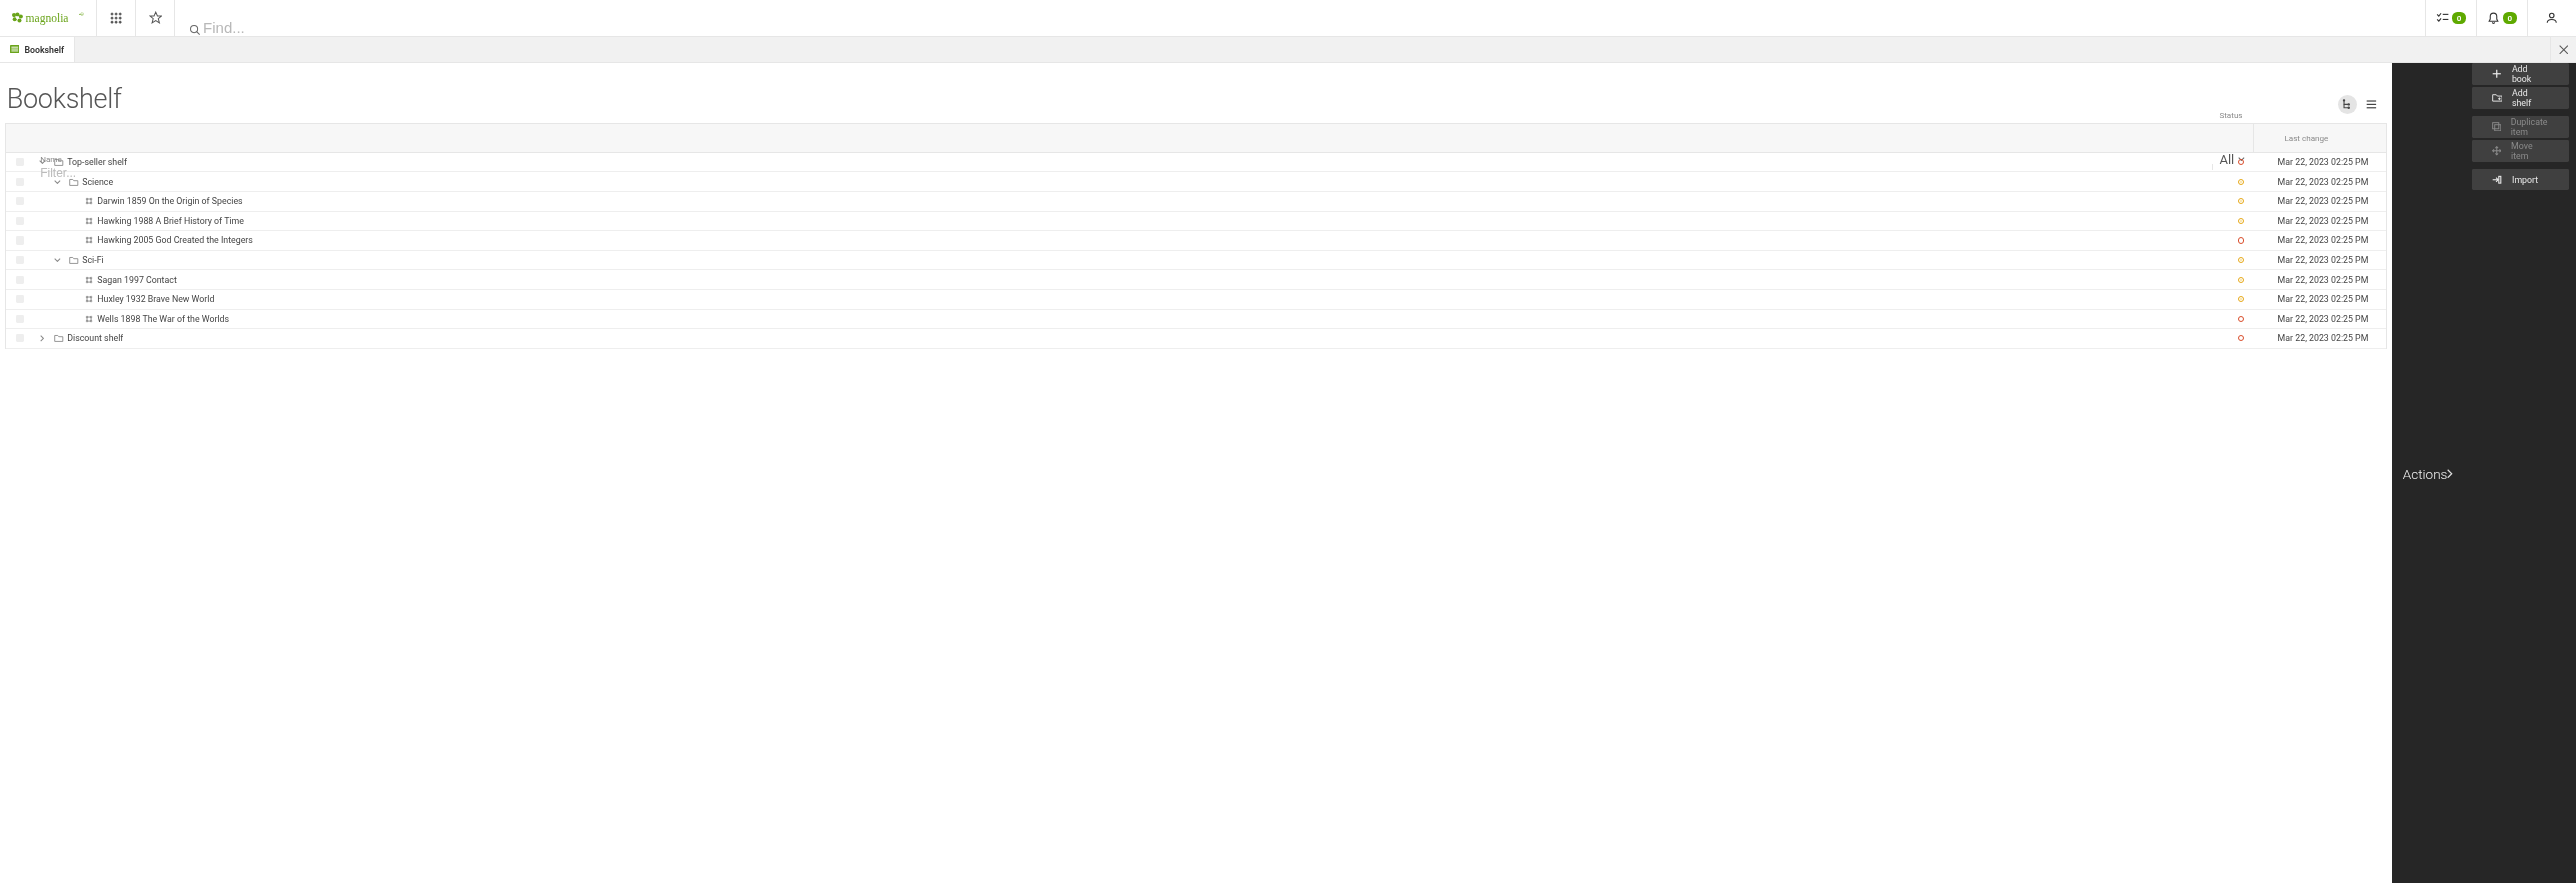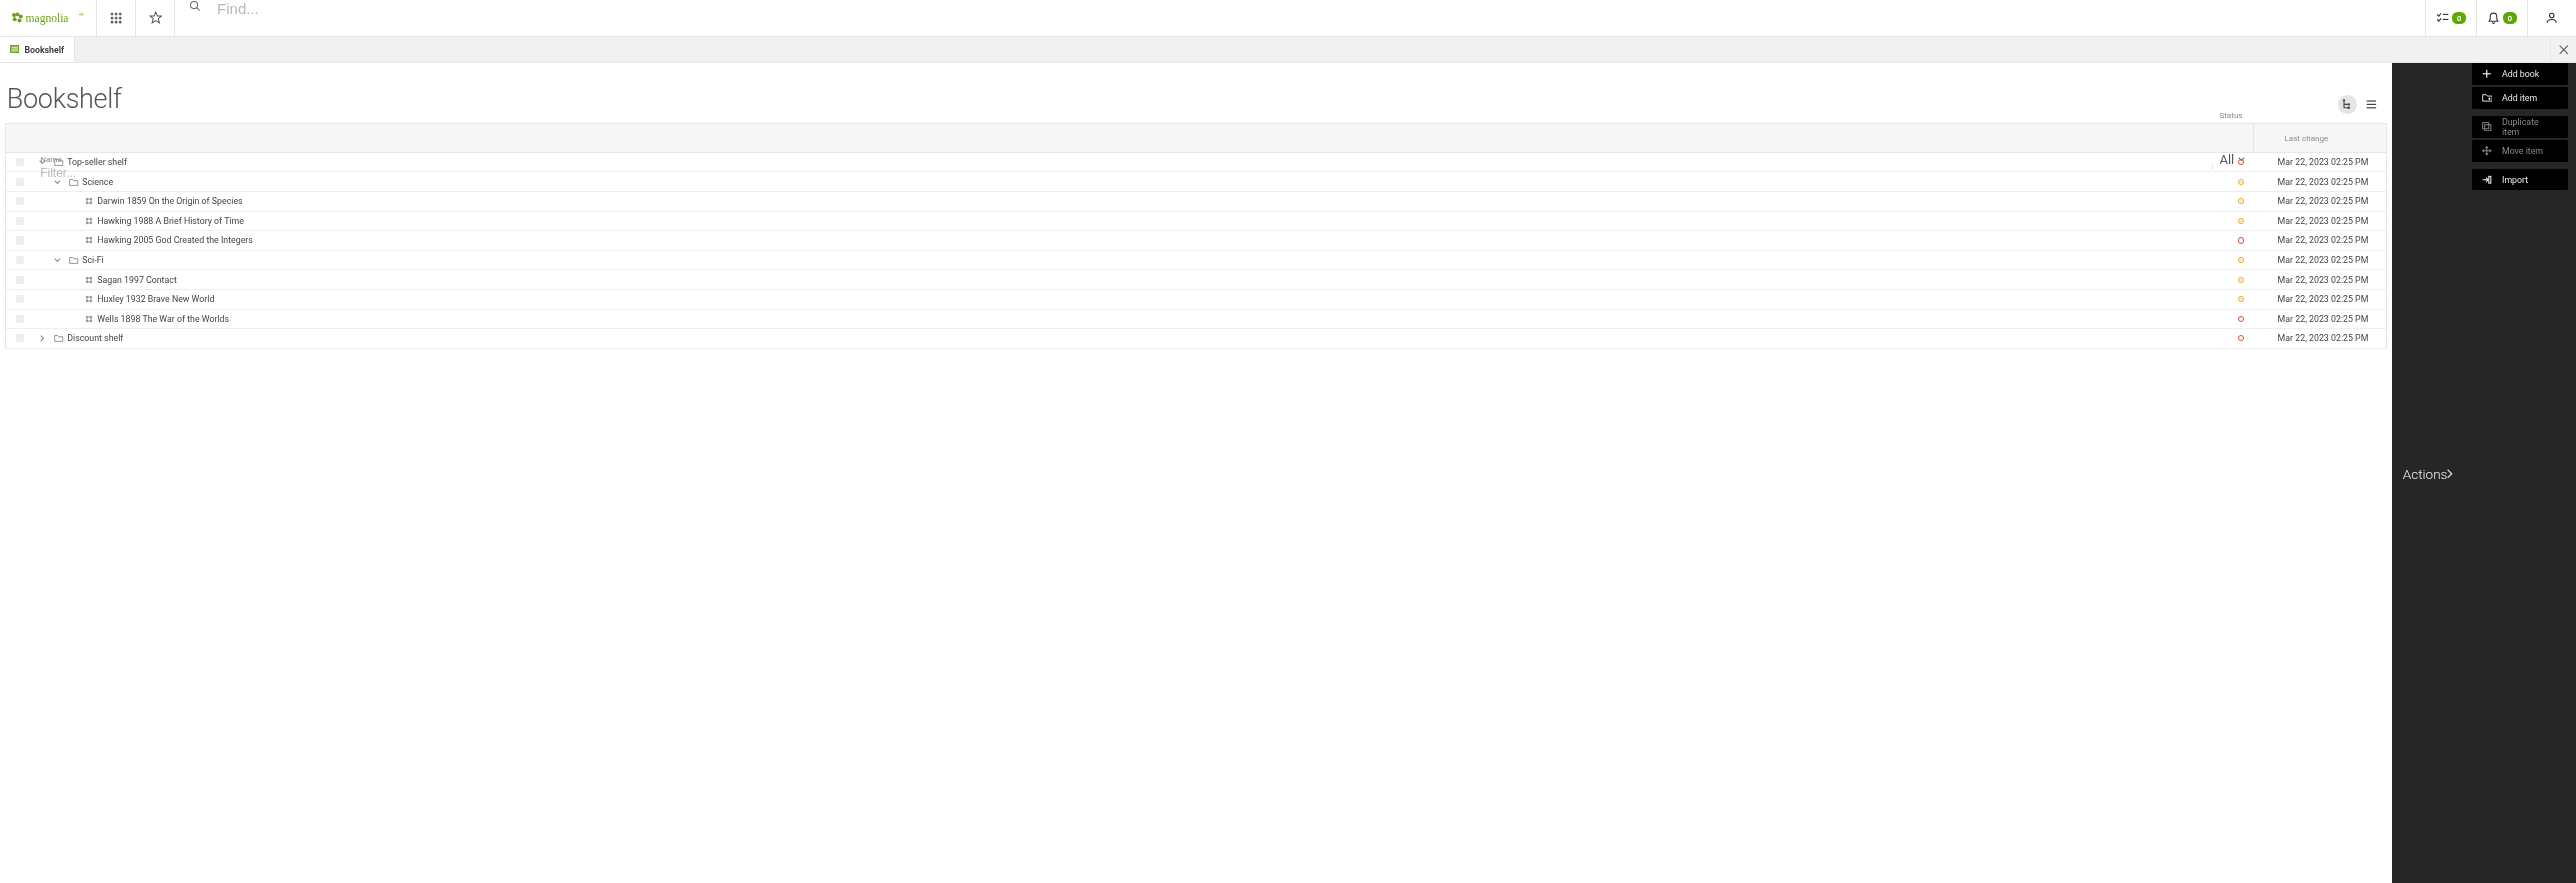--- a/index.html
+++ b/index.html
@@ -4,21 +4,21 @@
 <style>
   * { box-sizing: border-box; margin: 0; padding: 0; }
   html, body { height: 100%; font-family: -apple-system, BlinkMacSystemFont, "Segoe UI", Roboto, Helvetica, Arial, sans-serif; color: #333; background: #fff; }
   svg { display: block; }
 
   
   .topbar { display: flex; align-items: stretch; height: 37px; border-bottom: 0.7px solid #e6e6e6; }
   .topbar .brand { display: flex; align-items: center; padding: 0 12.2px; border-right: 0.7px solid #e6e6e6; }
   .tb-btn { width: 39px; display: flex; align-items: center; justify-content: center; border-right: 0.7px solid #e6e6e6; }
   .tb-btn svg { stroke: #555; }
-  .tb-search { flex: 1; display: flex; align-items: flex-start; gap: 16px; padding-left: 13.5px; }
+  .tb-search { flex: 1; display: flex; align-items: flex-end; gap: 2px; padding-left: 13.5px; }
   .tb-search input { border: none; outline: none; font-size: 15px; color: #888; width: 100%; }
   .tb-search input::placeholder { color: #b8b8b8; }
   .tb-right { display: flex; align-items: stretch; }
   .tb-right .slot { width: 49px; display: flex; align-items: center; justify-content: center; gap: 2.7px; border-left: 0.7px solid #e6e6e6; }
   .tb-right .slot.wider { width: 51px; }
   .badge { background: #5ea900; color: #fff; font-size: 8.1px; font-weight: 600; border-radius: 5.4px; padding: 0.7px 4.7px; }
 
   
   .tabstrip { display: flex; align-items: center; height: 26px; background: #f1f1f1; border-bottom: 0.7px solid #e6e6e6; position: relative; }
   .tab { display: flex; align-items: center; gap: 5.4px; padding: 0 9.5px; height: 100%; background: #fff; border-right: 0.7px solid #e6e6e6; font-size: 8.8px; font-weight: 600; color: #333; }
@@ -58,21 +58,21 @@
   .indent { width: 15px; flex: 0 0 15px; }
   .status-dot { width: 6.1px; height: 6.1px; border-radius: 50%; border: 1.4px solid; background: transparent; }
   .status-dot.red { border-color: #d94d2b; }
   .status-dot.amber { border-color: #e6a817; background: radial-gradient(circle, #fbe7b3 40%, transparent 42%); }
 
   
   .actions { width: 184px; background: #262626; color: #eaeaea; display:flex; flex-direction:row; }
   .actions-head { display:flex; align-items:center; justify-content:space-between; padding: 10.8px 10.8px 9.5px 10.8px; }
   .actions-head h2 { font-size: 13.5px; font-weight: 300; color: #f1f1f1; }
   .action-group { display:flex; flex-direction:column; gap: 2.7px; padding: 0 8.1px; margin-bottom: 6.8px; }
-  .action-item { display:flex; align-items:center; gap: 9.5px; height: 21.7px; padding: 0 10px; border-radius: 1.4px; background: #000000; font-size: 8.8px; }
+  .action-item { display:flex; align-items:center; gap: 9.5px; height: 21.7px; padding: 0 20px; border-radius: 1.4px; background: #404040; font-size: 8.8px; }
   .action-item.disabled { color: #8a8a8a; }
   .action-item .aicon { width: 10.8px; display:flex; justify-content:center; }
 
 </style>
 </head>
 <body>
 
 <div class="topbar">
   <div class="brand">
     <svg width="72" height="15" viewBox="0 0 106 22">
@@ -500,21 +500,21 @@
       <span>Add book</span>
     </div>
           <div class="action-item">
       <span class="aicon">
               <svg width="10.8" height="9.5" viewBox="0 0 16 14" fill="none" stroke="#eaeaea" stroke-width="1.4">
                 <path d="M1 3V12h14V4.5H8L6.3 2.5H1z"></path>
                 <line x1="11" y1="6.5" x2="11" y2="10.5" stroke-width="1.3"></line>
                 <line x1="9" y1="8.5" x2="13" y2="8.5" stroke-width="1.3"></line>
               </svg>
             </span>
-      <span>Add item</span>
+      <span>Add shelf</span>
     </div>
         </div>
         <div class="action-group">
           <div class="action-item disabled">
       <span class="aicon">
               <svg width="9.5" height="9.5" viewBox="0 0 14 14" fill="none" stroke="#8a8a8a" stroke-width="1.4">
                 <rect x="1" y="1" width="9" height="9"></rect>
                 <rect x="4" y="4" width="9" height="9"></rect>
               </svg>
             </span>

